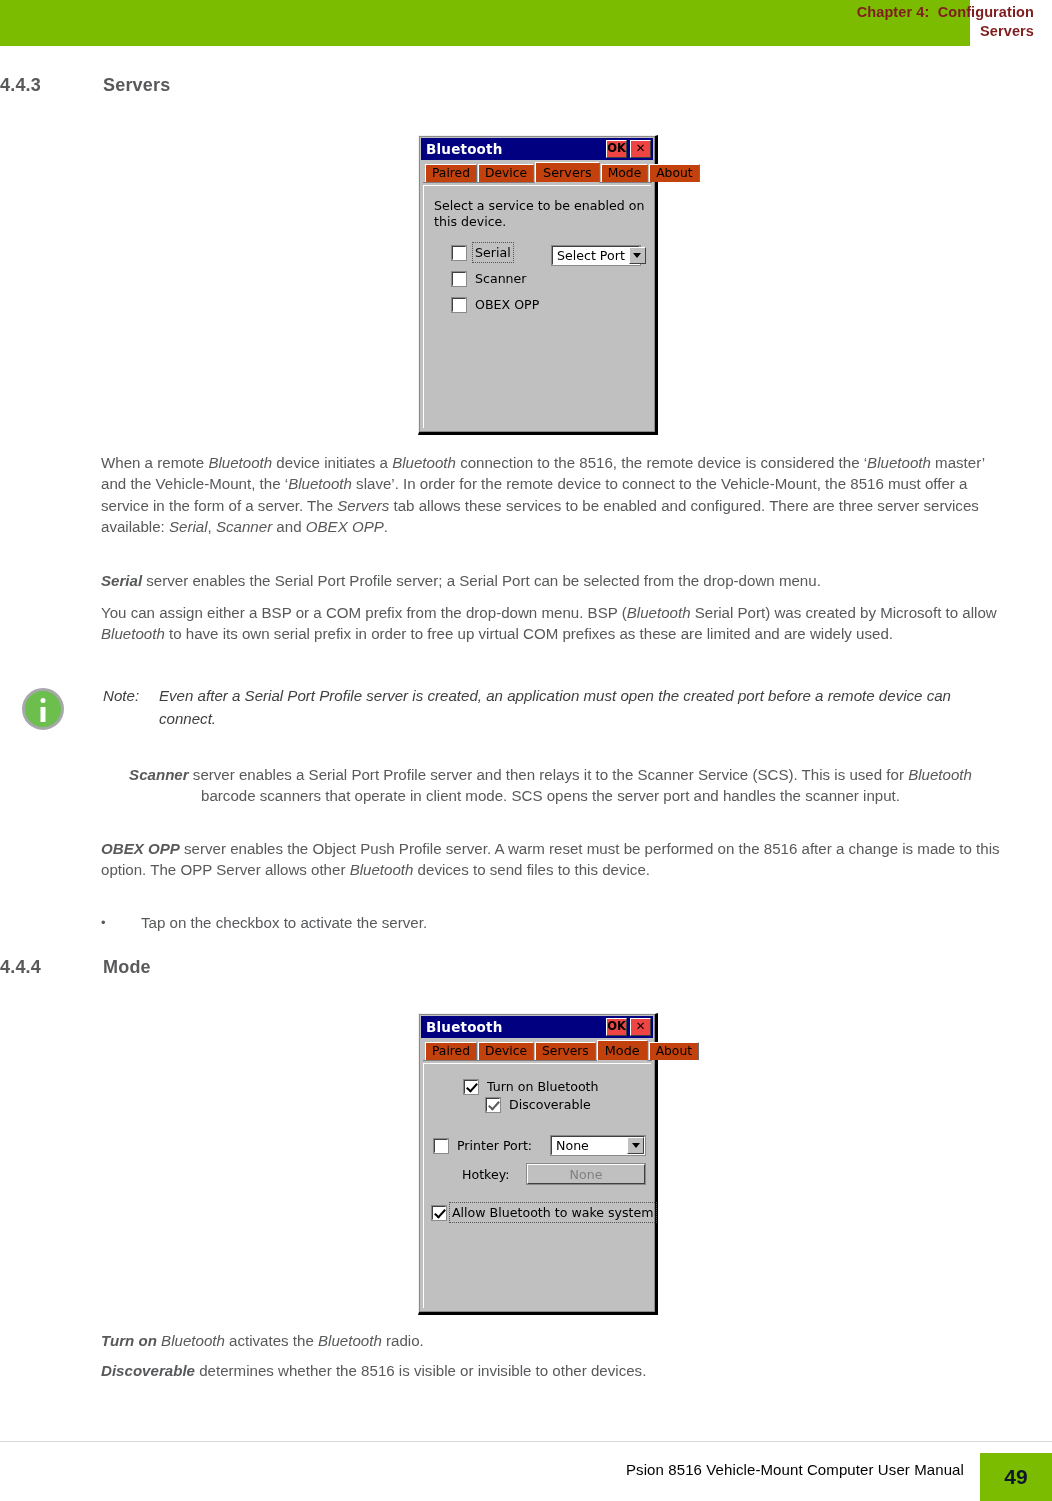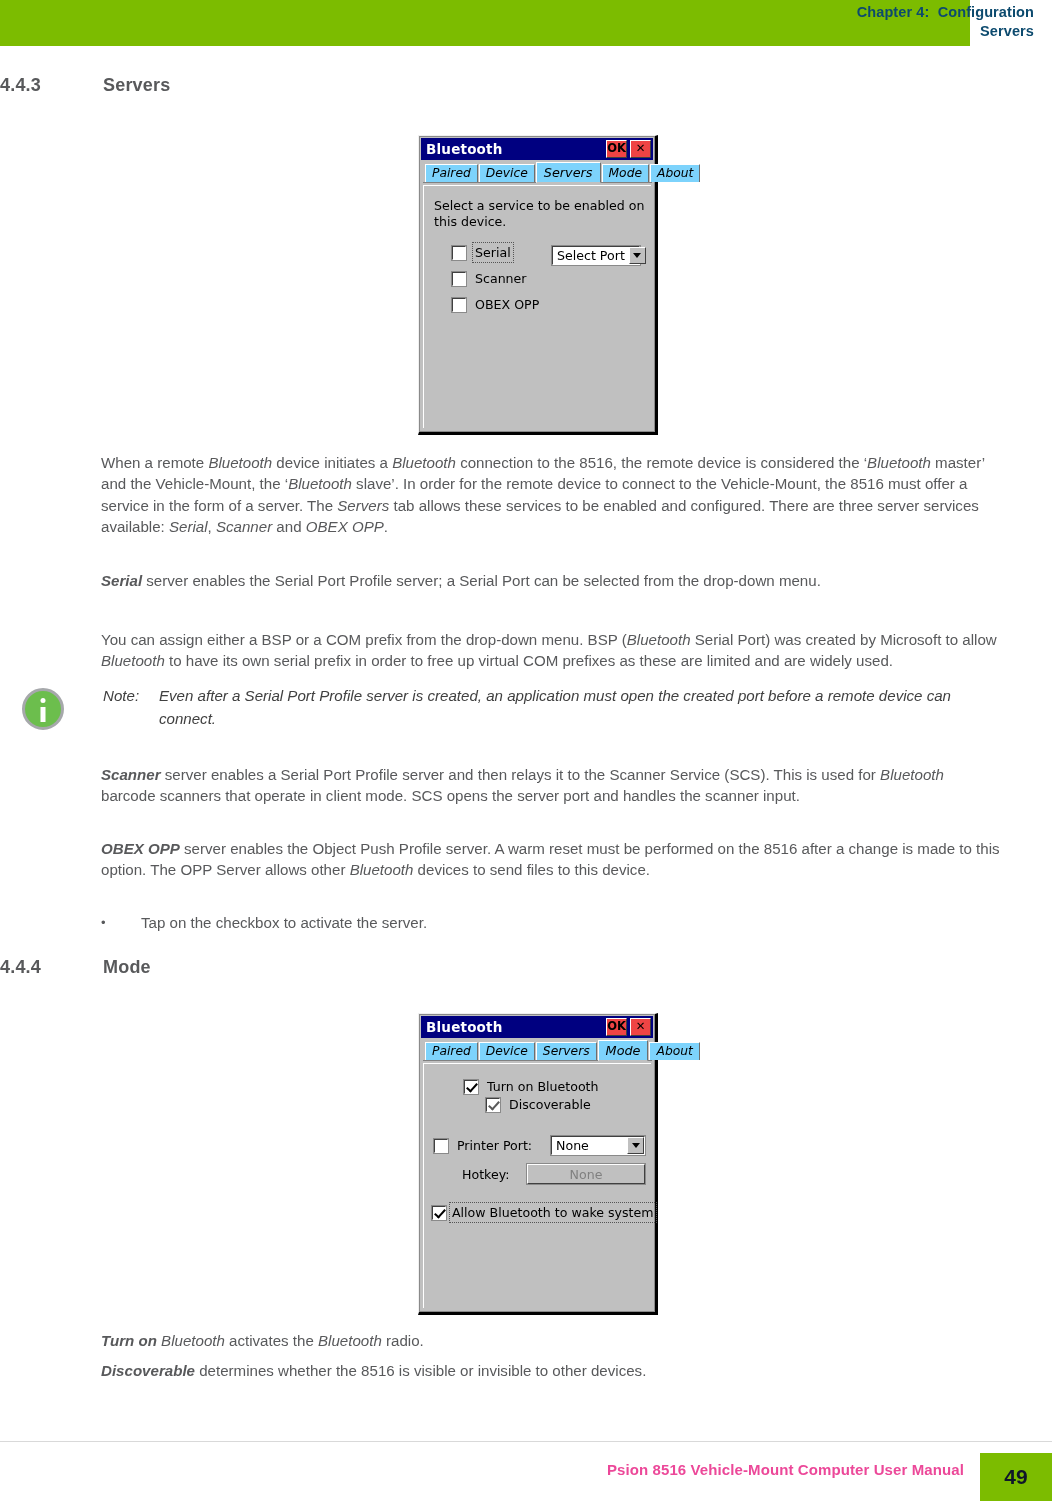--- a/index.html
+++ b/index.html
@@ -20,21 +20,21 @@
     top: 0; left: 0;
     width: 970px;
     height: 46px;
     background: #7cbc00;
   }
   .header-text {
     position: absolute;
     right: 18px;
     top: 3px;
     text-align: right;
-    color: #0c4a6e;
+    color: #7f1d1d;
     font-size: 14.5px;
     line-height: 19px;
     font-weight: bold;
     letter-spacing: .1px;
   }
   .header-text .ht-line { display: block; white-space: pre; }
 
   
   .sec-heading {
     position: absolute;
@@ -163,29 +163,28 @@
     display: flex;
     align-items: flex-end;
     height: 21px;
     margin: 2px 3px 0 4px;
     border-bottom: 1px solid #808080;
     padding-left: 2px;
   }
   .ce-tab {
     font-size: 12.3px;
     padding: 1px 6px 2px 6px;
-    background: #7dd3fc;
+    background: #c2410c;
     border-top: 1px solid #ffffff;
     border-left: 1px solid #ffffff;
     border-right: 1px solid #6e6e6e;
     height: 18px;
     line-height: 15px;
     margin-right: 1px;
     white-space: nowrap;
-    font-style: italic;
   }
   .ce-tab.active {
     height: 21px;
     line-height: 18px;
     font-size: 12.8px;
     border-bottom: 1px solid #c0c0c0;
     position: relative;
     z-index: 3;
     margin-bottom: -1px;
     padding: 1px 7px 2px 7px;
@@ -279,22 +278,22 @@
     left: 0; top: 1441px;
     width: 1052px;
     height: 1px;
     background: #d9d9d9;
   }
   .footer-title {
     position: absolute;
     right: 88px;
     top: 1461px;
     font-size: 15px;
-    font-weight: bold;
-    color: #ec4899;
+    font-weight: normal;
+    color: #000000;
     letter-spacing: .1px;
   }
   .footer-page {
     position: absolute;
     right: 0; top: 1453px;
     width: 72px; height: 48px;
     background: #7cbc00;
     color: #0f172a;
     font-size: 21px;
     font-weight: bold;
@@ -353,34 +352,34 @@
           <span class="cv">Select Port</span>
           <span class="carrow"></span>
         </div>
       </div>
     </div>
   </div>
 </div>
 
 <div class="para" style="top:452px;"><span>When a remote </span><i>Bluetooth</i><span> device initiates a </span><i>Bluetooth</i><span> connection to the 8516, the remote device is considered the ‘</span><i>Bluetooth</i><span> master’ and the Vehicle-Mount, the ‘</span><i>Bluetooth</i><span> slave’. In order for the remote device to connect to the Vehicle-Mount, the 8516 must offer a service in the form of a server. The </span><i>Servers</i><span> tab allows these services to be enabled and configured. There are three server services available: </span><i>Serial</i><span>, </span><i>Scanner</i><span> and </span><i>OBEX OPP</i><span>.</span></div>
 <div class="para" style="top:570px;"><b>Serial</b><span> server enables the Serial Port Profile server; a Serial Port can be selected from the drop-down menu.</span></div>
-<div class="para" style="top:602px;margin-top:27px;"><span>You can assign either a BSP or a COM prefix from the drop-down menu. BSP (</span><i>Bluetooth</i><span> Serial Port) was created by Microsoft to allow </span><i>Bluetooth</i><span> to have its own serial prefix in order to free up virtual COM prefixes as these are limited and are widely used.</span></div>
+<div class="para" style="top:602px;"><span>You can assign either a BSP or a COM prefix from the drop-down menu. BSP (</span><i>Bluetooth</i><span> Serial Port) was created by Microsoft to allow </span><i>Bluetooth</i><span> to have its own serial prefix in order to free up virtual COM prefixes as these are limited and are widely used.</span></div>
 
 <div class="note-block">
   <div class="note-icon">
     <span class="i-dot"></span>
     <span class="i-stem"></span>
   </div>
   <div class="note-body">
     <span class="note-label">Note:</span>
     <span class="note-text">Even after a Serial Port Profile server is created, an application must open the created port before a remote device can connect.</span>
   </div>
 </div>
 
-<div class="para" style="top:764px;"><b>Scanner</b><span> server enables a Serial Port Profile server and then relays it to the Scanner Service (SCS). This is used for </span><i>Bluetooth</i><span> barcode scanners that operate in client mode. SCS opens the server port and handles the scanner input.</span></div>
+<div class="para" style="top:764px;text-align:center;"><b>Scanner</b><span> server enables a Serial Port Profile server and then relays it to the Scanner Service (SCS). This is used for </span><i>Bluetooth</i><span> barcode scanners that operate in client mode. SCS opens the server port and handles the scanner input.</span></div>
 <div class="para" style="top:838px;"><b>OBEX OPP</b><span> server enables the Object Push Profile server. A warm reset must be performed on the 8516 after a change is made to this option. The OPP Server allows other </span><i>Bluetooth</i><span> devices to send files to this device.</span></div>
 
 <div class="bullet-row" style="top:912px;">
   <span class="bullet-dot">•</span>
   <span><span>Tap on the checkbox to activate the server.</span></span>
 </div>
 
 <div class="sec-heading" style="top:957px;">
   <span class="sec-num">4.4.4</span>
   <span class="sec-title">Mode</span>

